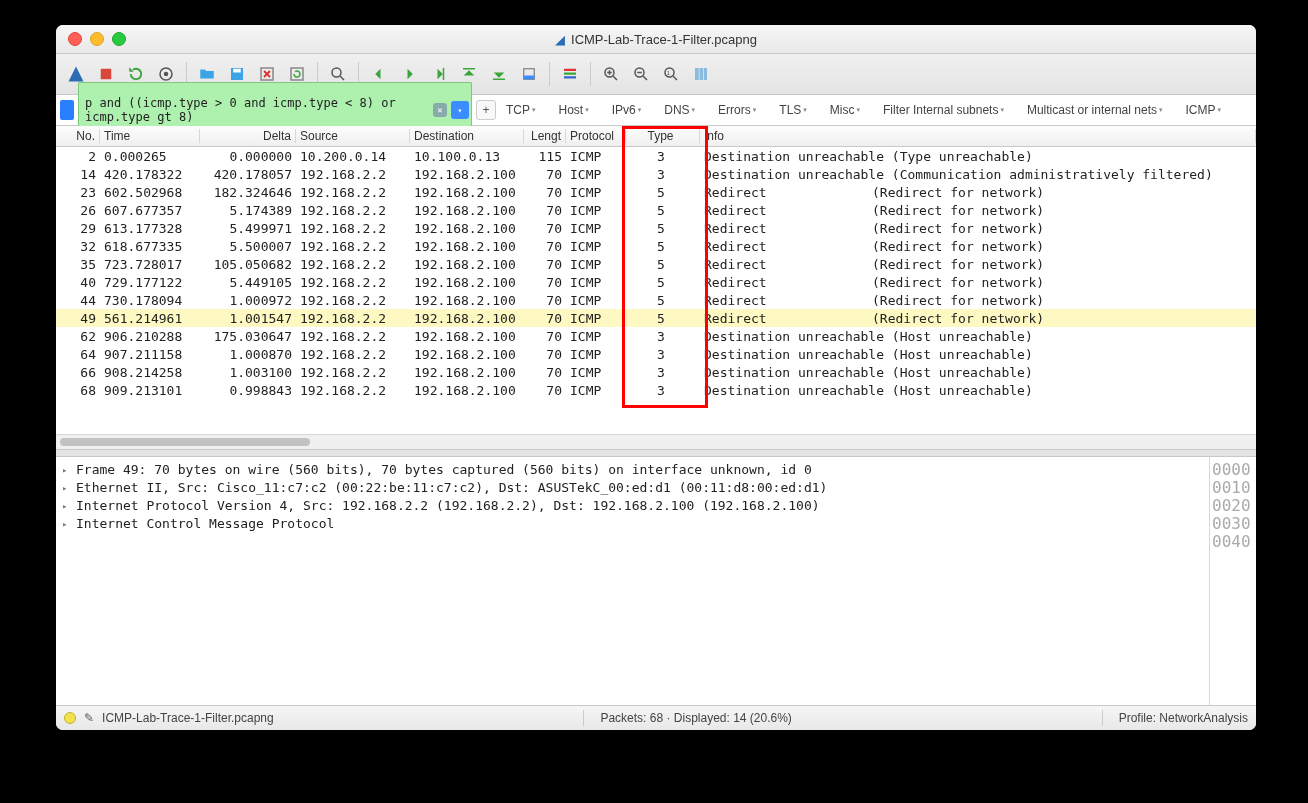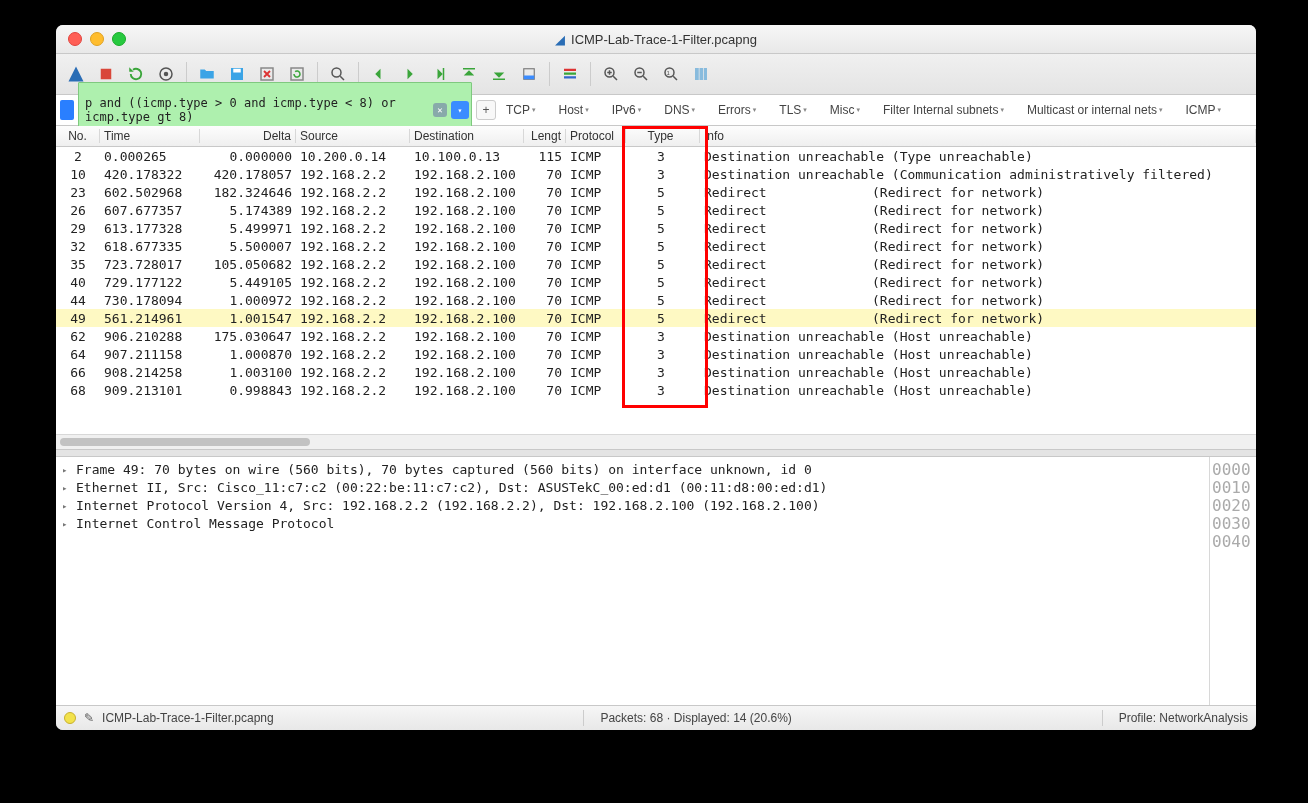--- a/index.html
+++ b/index.html
@@ -24,21 +24,21 @@
   .plus{width:18px;height:18px;display:flex;align-items:center;justify-content:center;color:#555;cursor:pointer;border:1px solid #ccc;border-radius:3px;background:#f8f8f8}
   .fbtn{padding:2px 6px;color:#444;cursor:pointer;font-size:12px;white-space:nowrap;display:flex;align-items:center;gap:2px}
   .fbtn .dd{font-size:7px;color:#888}
   .packetpane{flex:1;overflow:auto;background:#fff;position:relative}
   .phead{display:flex;background:linear-gradient(#fdfdfd,#efefef);border-bottom:1px solid #c8c8c8;font-size:12px;color:#333;height:20px;align-items:center;position:sticky;top:0}
   .ph{padding:0 4px;border-right:1px solid #d8d8d8;white-space:nowrap;overflow:hidden;box-sizing:border-box}
   .prow{display:flex;font-family:Menlo,Consolas,monospace;font-size:13px;color:#222;height:18px;align-items:center}
   .prow:nth-child(odd){background:#fff}
   .prow.sel{background:#fef9c3}
   .pc{padding:0 4px;white-space:nowrap;overflow:hidden;box-sizing:border-box}
-  .c-no{width:44px;text-align:center}
+  .c-no{width:44px;text-align:right}
   .c-time{width:100px}
   .c-delta{width:96px;text-align:right}
   .c-src{width:114px}
   .c-dst{width:114px}
   .c-len{width:42px;text-align:right}
   .c-proto{width:60px}
   .c-type{width:74px;text-align:center;padding-right:8px}
   .c-info{flex:1}
   .redbox{position:absolute;border:3px solid #ff0000;pointer-events:none}
   .hscroll{height:14px;background:#f0f0f0;border-top:1px solid #d8d8d8;display:flex;align-items:center}
@@ -269,21 +269,21 @@
           <div class="pc c-time">0.000265</div>
           <div class="pc c-delta">0.000000</div>
           <div class="pc c-src">10.200.0.14</div>
           <div class="pc c-dst">10.100.0.13</div>
           <div class="pc c-len">115</div>
           <div class="pc c-proto">ICMP</div>
           <div class="pc c-type">3</div>
           <div class="pc c-info">Destination unreachable (Type unreachable)</div>
         </div>
         <div class="prow">
-          <div class="pc c-no">10</div>
+          <div class="pc c-no">14</div>
           <div class="pc c-time">420.178322</div>
           <div class="pc c-delta">420.178057</div>
           <div class="pc c-src">192.168.2.2</div>
           <div class="pc c-dst">192.168.2.100</div>
           <div class="pc c-len">70</div>
           <div class="pc c-proto">ICMP</div>
           <div class="pc c-type">3</div>
           <div class="pc c-info">Destination unreachable (Communication administratively filtered)</div>
         </div>
         <div class="prow">

